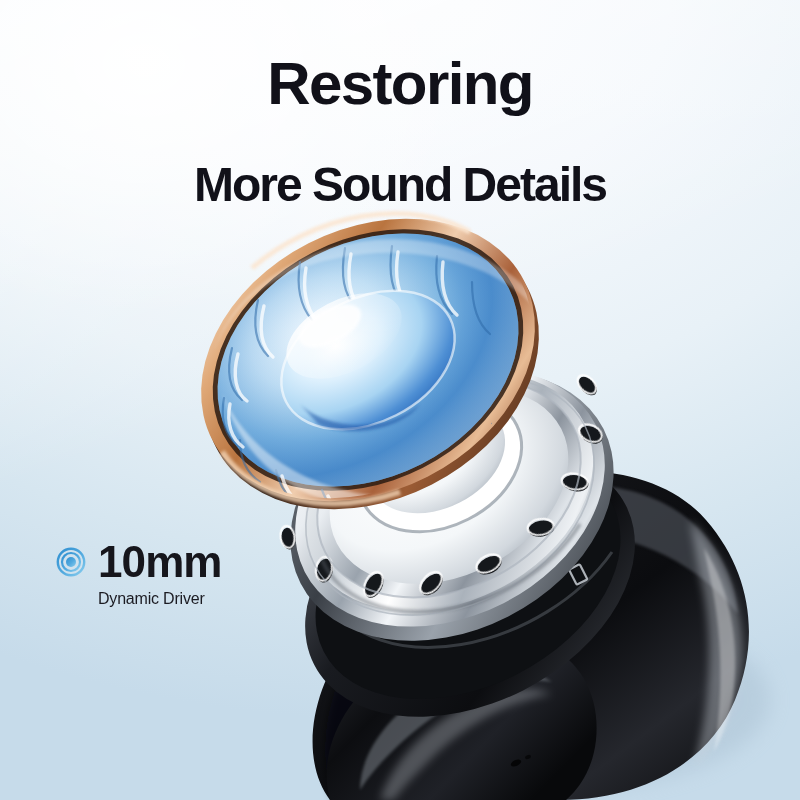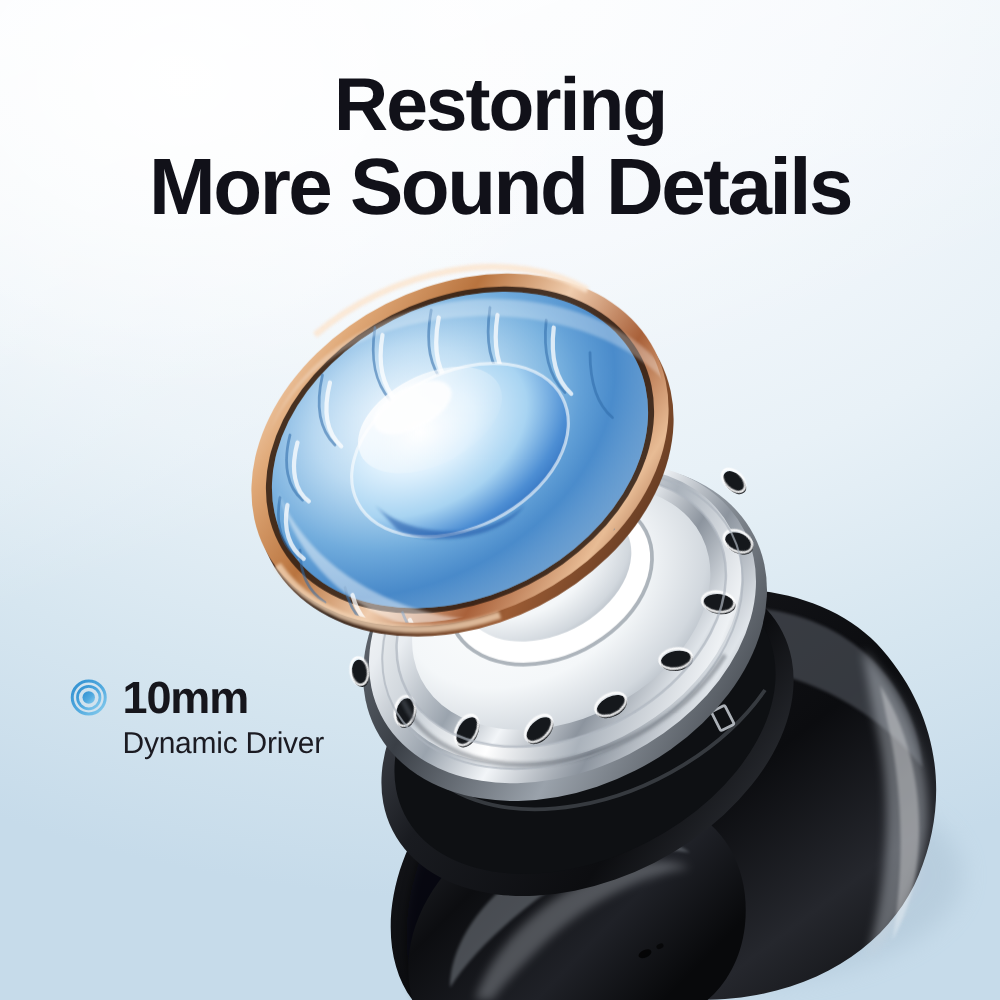--- a/index.html
+++ b/index.html
@@ -38,22 +38,23 @@
     font-size: 60px;
     line-height: 1.06;
     letter-spacing: -1.6px;
     z-index: 40;
   }
   .headline .line {
     display: block;
     white-space: nowrap;
   }
   .headline .line2 {
-    font-size: 64px;
+    font-size: 48px;
     letter-spacing: -2.0px;
+    margin-top: 44px;
   }
 
   
   .features {
     position: absolute;
     left: 56px;
     top: 540px;
     z-index: 45;
   }
   .feature { margin-bottom: 42px; }
@@ -62,30 +63,30 @@
     align-items: center;
     gap: 12px;
   }
   .feature-icon {
     width: 30px;
     height: 30px;
     flex: 0 0 30px;
     display: block;
   }
   .feature-title {
-    font-size: 36px;
+    font-size: 44px;
     font-weight: 700;
     color: #16161c;
     letter-spacing: -0.9px;
     line-height: 1;
   }
   .feature-sub {
     margin-left: 42px;
     margin-top: 7px;
-    font-size: 24px;
+    font-size: 16px;
     font-weight: 400;
     color: #1b1b22;
     letter-spacing: -0.2px;
     line-height: 1;
   }
 
   
   .product {
     position: absolute;
     left: 0; top: 0;

